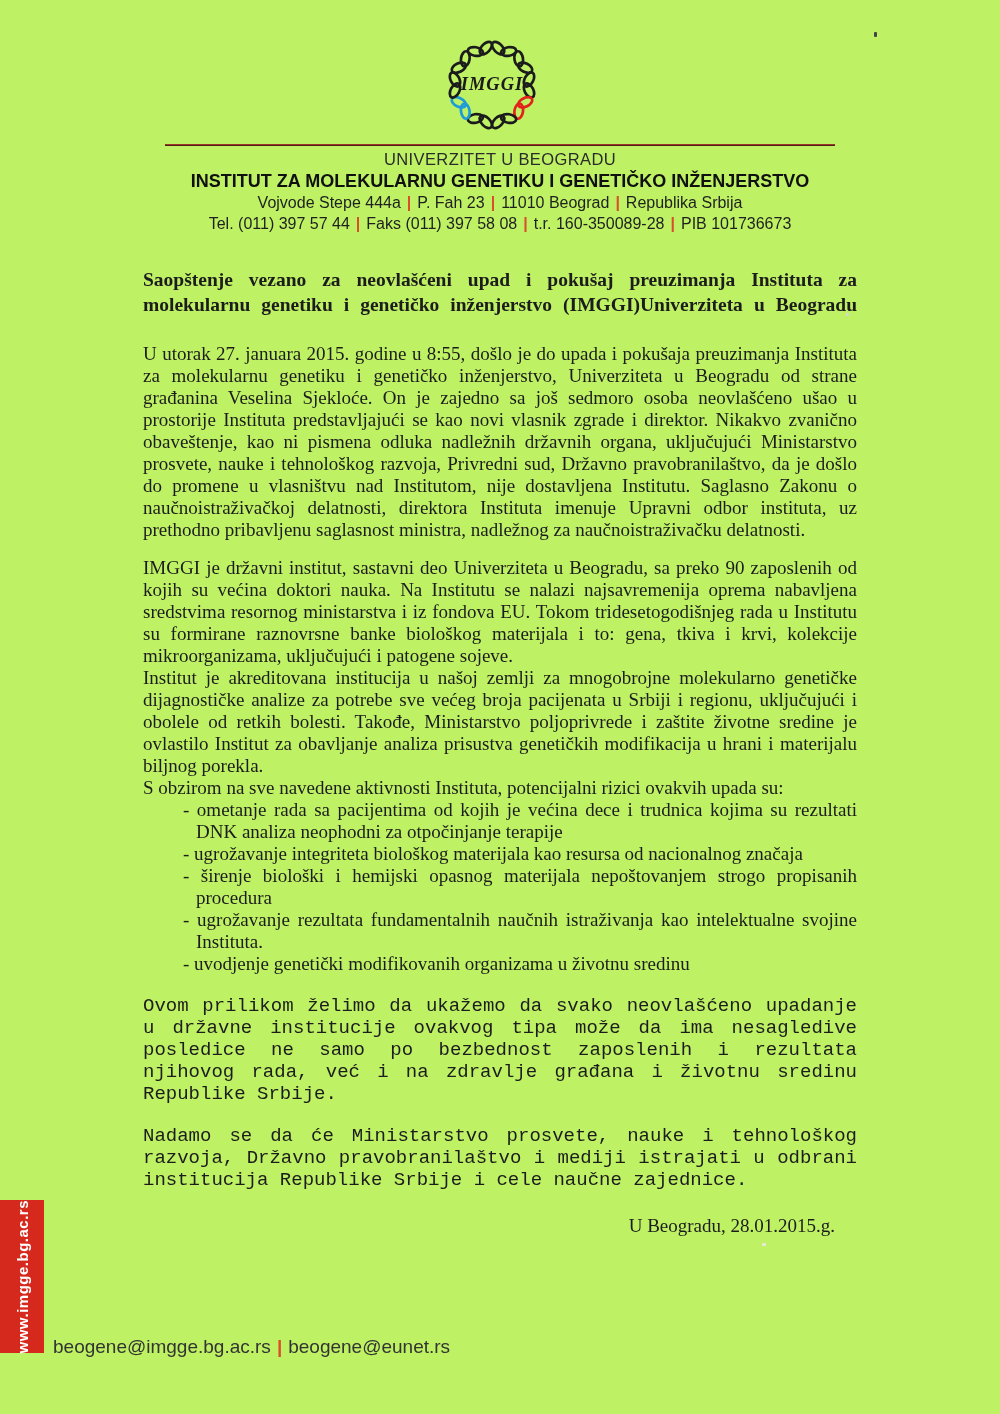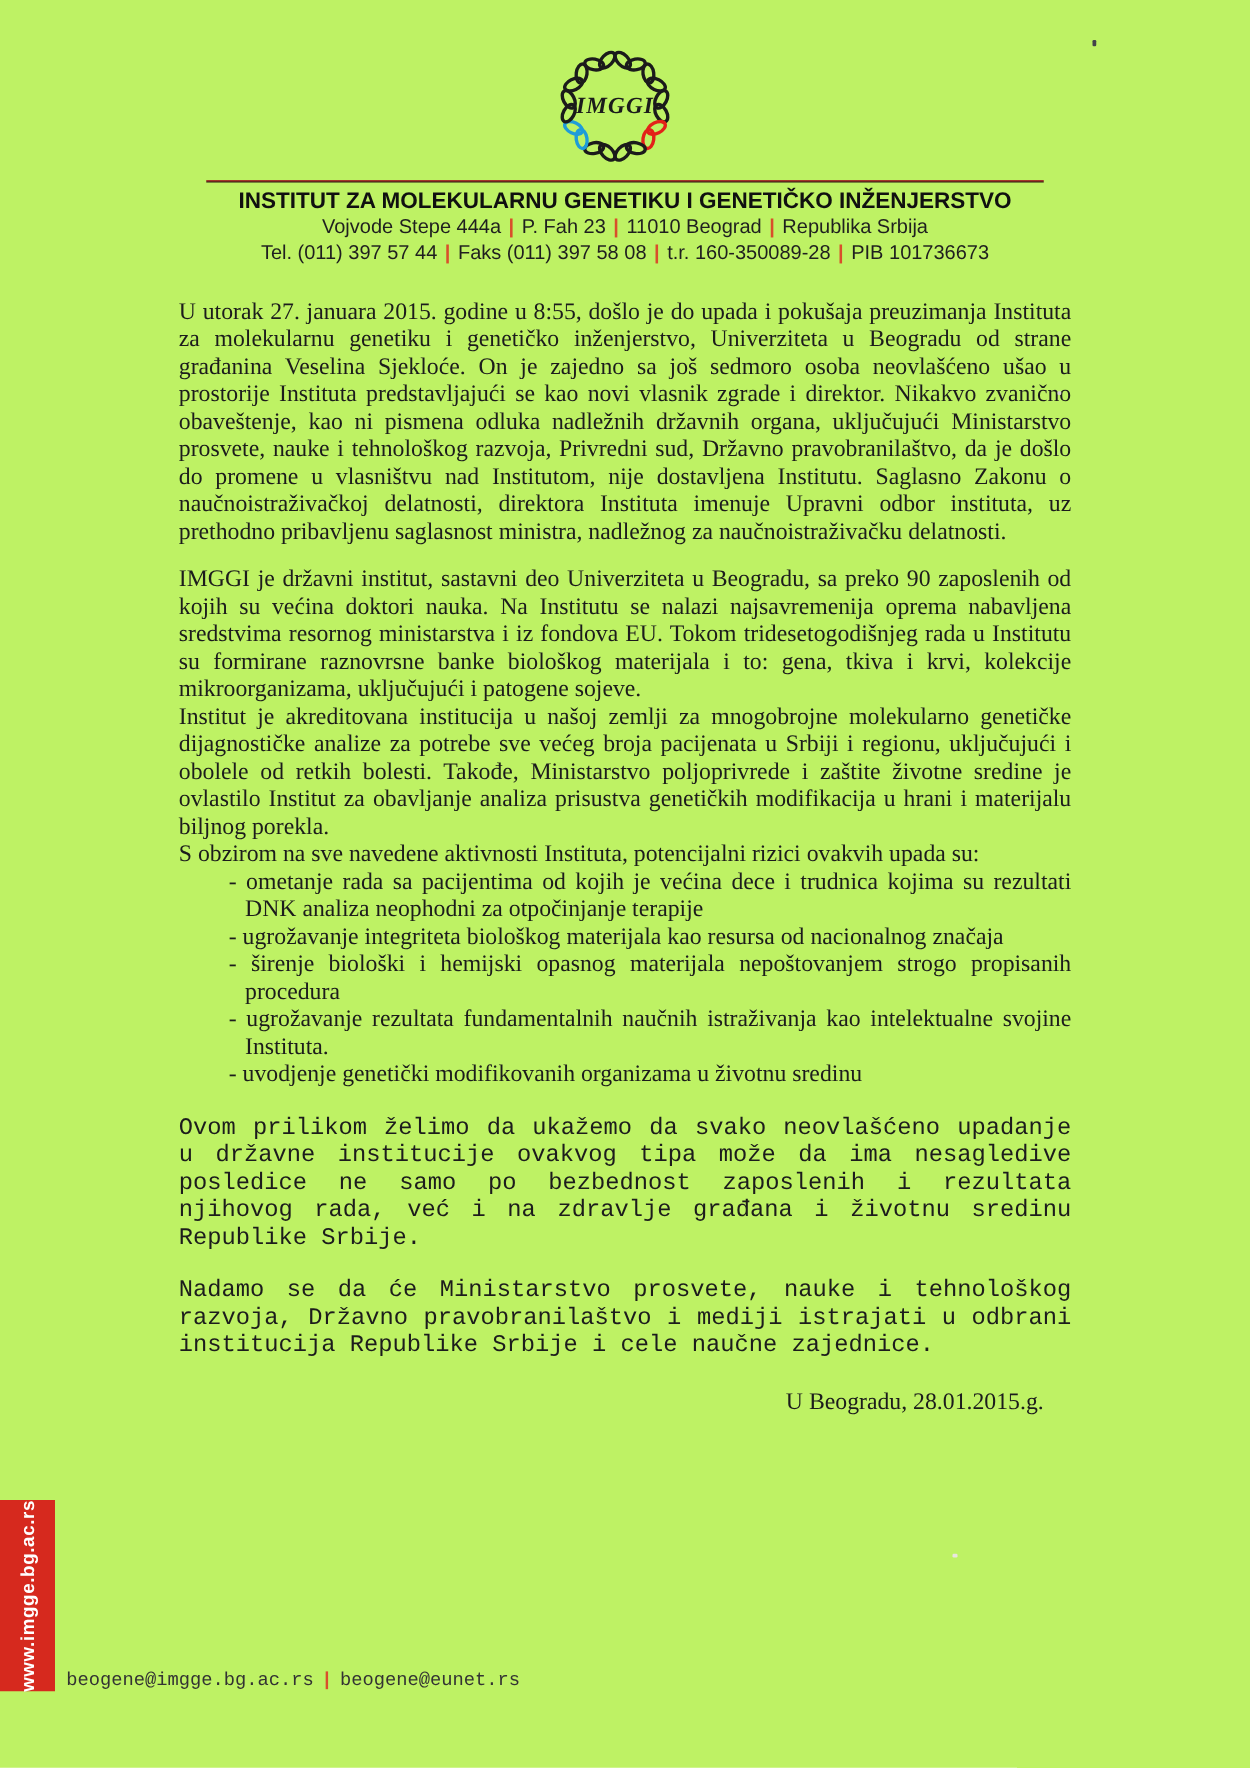--- a/index.html
+++ b/index.html
@@ -30,22 +30,22 @@
   .risk-list{margin:0;}
   .risk-item{font-size:19px;line-height:22px;text-align:justify;padding-left:13px;text-indent:-13px;margin-left:40px;}
   .dateline{margin-top:24px;font-size:19px;text-align:right;padding-right:22px;}
   
   .banner{position:absolute;left:0;top:1200px;width:44px;height:153px;
           display:flex;align-items:center;justify-content:center;}
   .banner-text{writing-mode:vertical-rl;transform:rotate(180deg);
           color:#ffffff;font-family:"Liberation Sans","DejaVu Sans",sans-serif;
           font-weight:bold;font-size:15px;letter-spacing:.5px;}
   .footer{position:absolute;left:53px;top:1336px;
-          font-family:Liberation Mono, monospace;
-          font-size:15px;color:#333;}
+          font-family:Liberation Sans, sans-serif;
+          font-size:19px;color:#333;}
   
   .speck{position:absolute;border-radius:1px;}
   .speck.s1{left:874px;top:32px;width:3px;height:5px;background:#43434a;}
   .speck.s2{left:762px;top:1243px;width:4px;height:3px;background:#e9e6df;}
   .speck.s4{left:846px;top:313px;width:3px;height:3px;background:#d9d6cf;}
 </style>
 </head>
 <body>
 
 <div class="page" style="background: #bef264;">
@@ -98,29 +98,34 @@
             <ellipse cx="-5.5" cy="0" rx="7.6" ry="4.3" transform="rotate(28 -5.5 0)" fill="none" stroke="#1b1b1b" stroke-width="2.7"></ellipse>
             <ellipse cx="5.5" cy="0" rx="7.6" ry="4.3" transform="rotate(-28 5.5 0)" fill="none" stroke="#1b1b1b" stroke-width="2.7"></ellipse>
           </g>
         </g>
       <text x="0" y="5" text-anchor="middle" font-size="18.5" font-style="italic" font-weight="bold" letter-spacing="1" fill="#1b1b1b" font-family="Liberation Serif, DejaVu Serif, serif">IMGGI</text>
     </svg>
   </div>
 
   <div class="hdr-rule"></div>
 
+  <div class="hdr-line hdr-university">UNIVERZITET U BEOGRADU</div>
 
   <div class="hdr-line hdr-institute">INSTITUT ZA MOLEKULARNU GENETIKU I GENETIČKO INŽENJERSTVO</div>
 
   <div class="hdr-line hdr-contact" id="address-line"><span>Vojvode Stepe 444a</span><span class="sep" style="color: rgb(217, 79, 43);">|</span><span>P. Fah 23</span><span class="sep" style="color: rgb(217, 79, 43);">|</span><span>11010 Beograd</span><span class="sep" style="color: rgb(217, 79, 43);">|</span><span>Republika Srbija</span></div>
 
   <div class="hdr-line hdr-contact" id="contact-line"><span>Tel. (011) 397 57 44</span><span class="sep" style="color: rgb(217, 79, 43);">|</span><span>Faks (011) 397 58 08</span><span class="sep" style="color: rgb(217, 79, 43);">|</span><span>t.r. 160-350089-28</span><span class="sep" style="color: rgb(217, 79, 43);">|</span><span>PIB 101736673</span></div>
 
   <div class="content">
 
+    <div class="doc-title">
+      <div>Saopštenje vezano za neovlašćeni upad i pokušaj preuzimanja Instituta za</div>
+      <div>molekularnu genetiku i genetičko inženjerstvo (IMGGI)Univerziteta u Beogradu</div>
+    </div>
 
     <p class="para mt26">U utorak 27. januara 2015. godine u 8:55, došlo je do upada i pokušaja preuzimanja Instituta za molekularnu genetiku i genetičko inženjerstvo, Univerziteta u Beogradu od strane građanina Veselina Sjekloće. On je zajedno sa još sedmoro osoba neovlašćeno ušao u prostorije Instituta predstavljajući se kao novi vlasnik zgrade i direktor. Nikakvo zvanično obaveštenje, kao ni pismena odluka nadležnih državnih organa, uključujući Ministarstvo prosvete, nauke i tehnološkog razvoja, Privredni sud, Državno pravobranilaštvo, da je došlo do promene u vlasništvu nad Institutom, nije dostavljena Institutu. Saglasno Zakonu o naučnoistraživačkoj delatnosti, direktora Instituta imenuje Upravni odbor instituta, uz prethodno pribavljenu saglasnost ministra, nadležnog za naučnoistraživačku delatnosti.</p>
 
     <p class="para mt16">IMGGI je državni institut, sastavni deo Univerziteta u Beogradu, sa preko 90 zaposlenih od kojih su većina doktori nauka. Na Institutu se nalazi najsavremenija oprema nabavljena sredstvima resornog ministarstva i iz fondova EU. Tokom tridesetogodišnjeg rada u Institutu su formirane raznovrsne banke biološkog materijala i to: gena, tkiva i krvi, kolekcije mikroorganizama, uključujući i patogene sojeve.</p>
 
     <p class="para">Institut je akreditovana institucija u našoj zemlji za mnogobrojne molekularno genetičke dijagnostičke analize za potrebe sve većeg broja pacijenata u Srbiji i regionu, uključujući i obolele od retkih bolesti. Takođe, Ministarstvo poljoprivrede i zaštite životne sredine je ovlastilo Institut za obavljanje analiza prisustva genetičkih modifikacija u hrani i materijalu biljnog porekla.</p>
 
     <p class="para">S obzirom na sve navedene aktivnosti Instituta, potencijalni rizici ovakvih upada su:</p>
 
     <div class="risk-list" id="risk-list">

